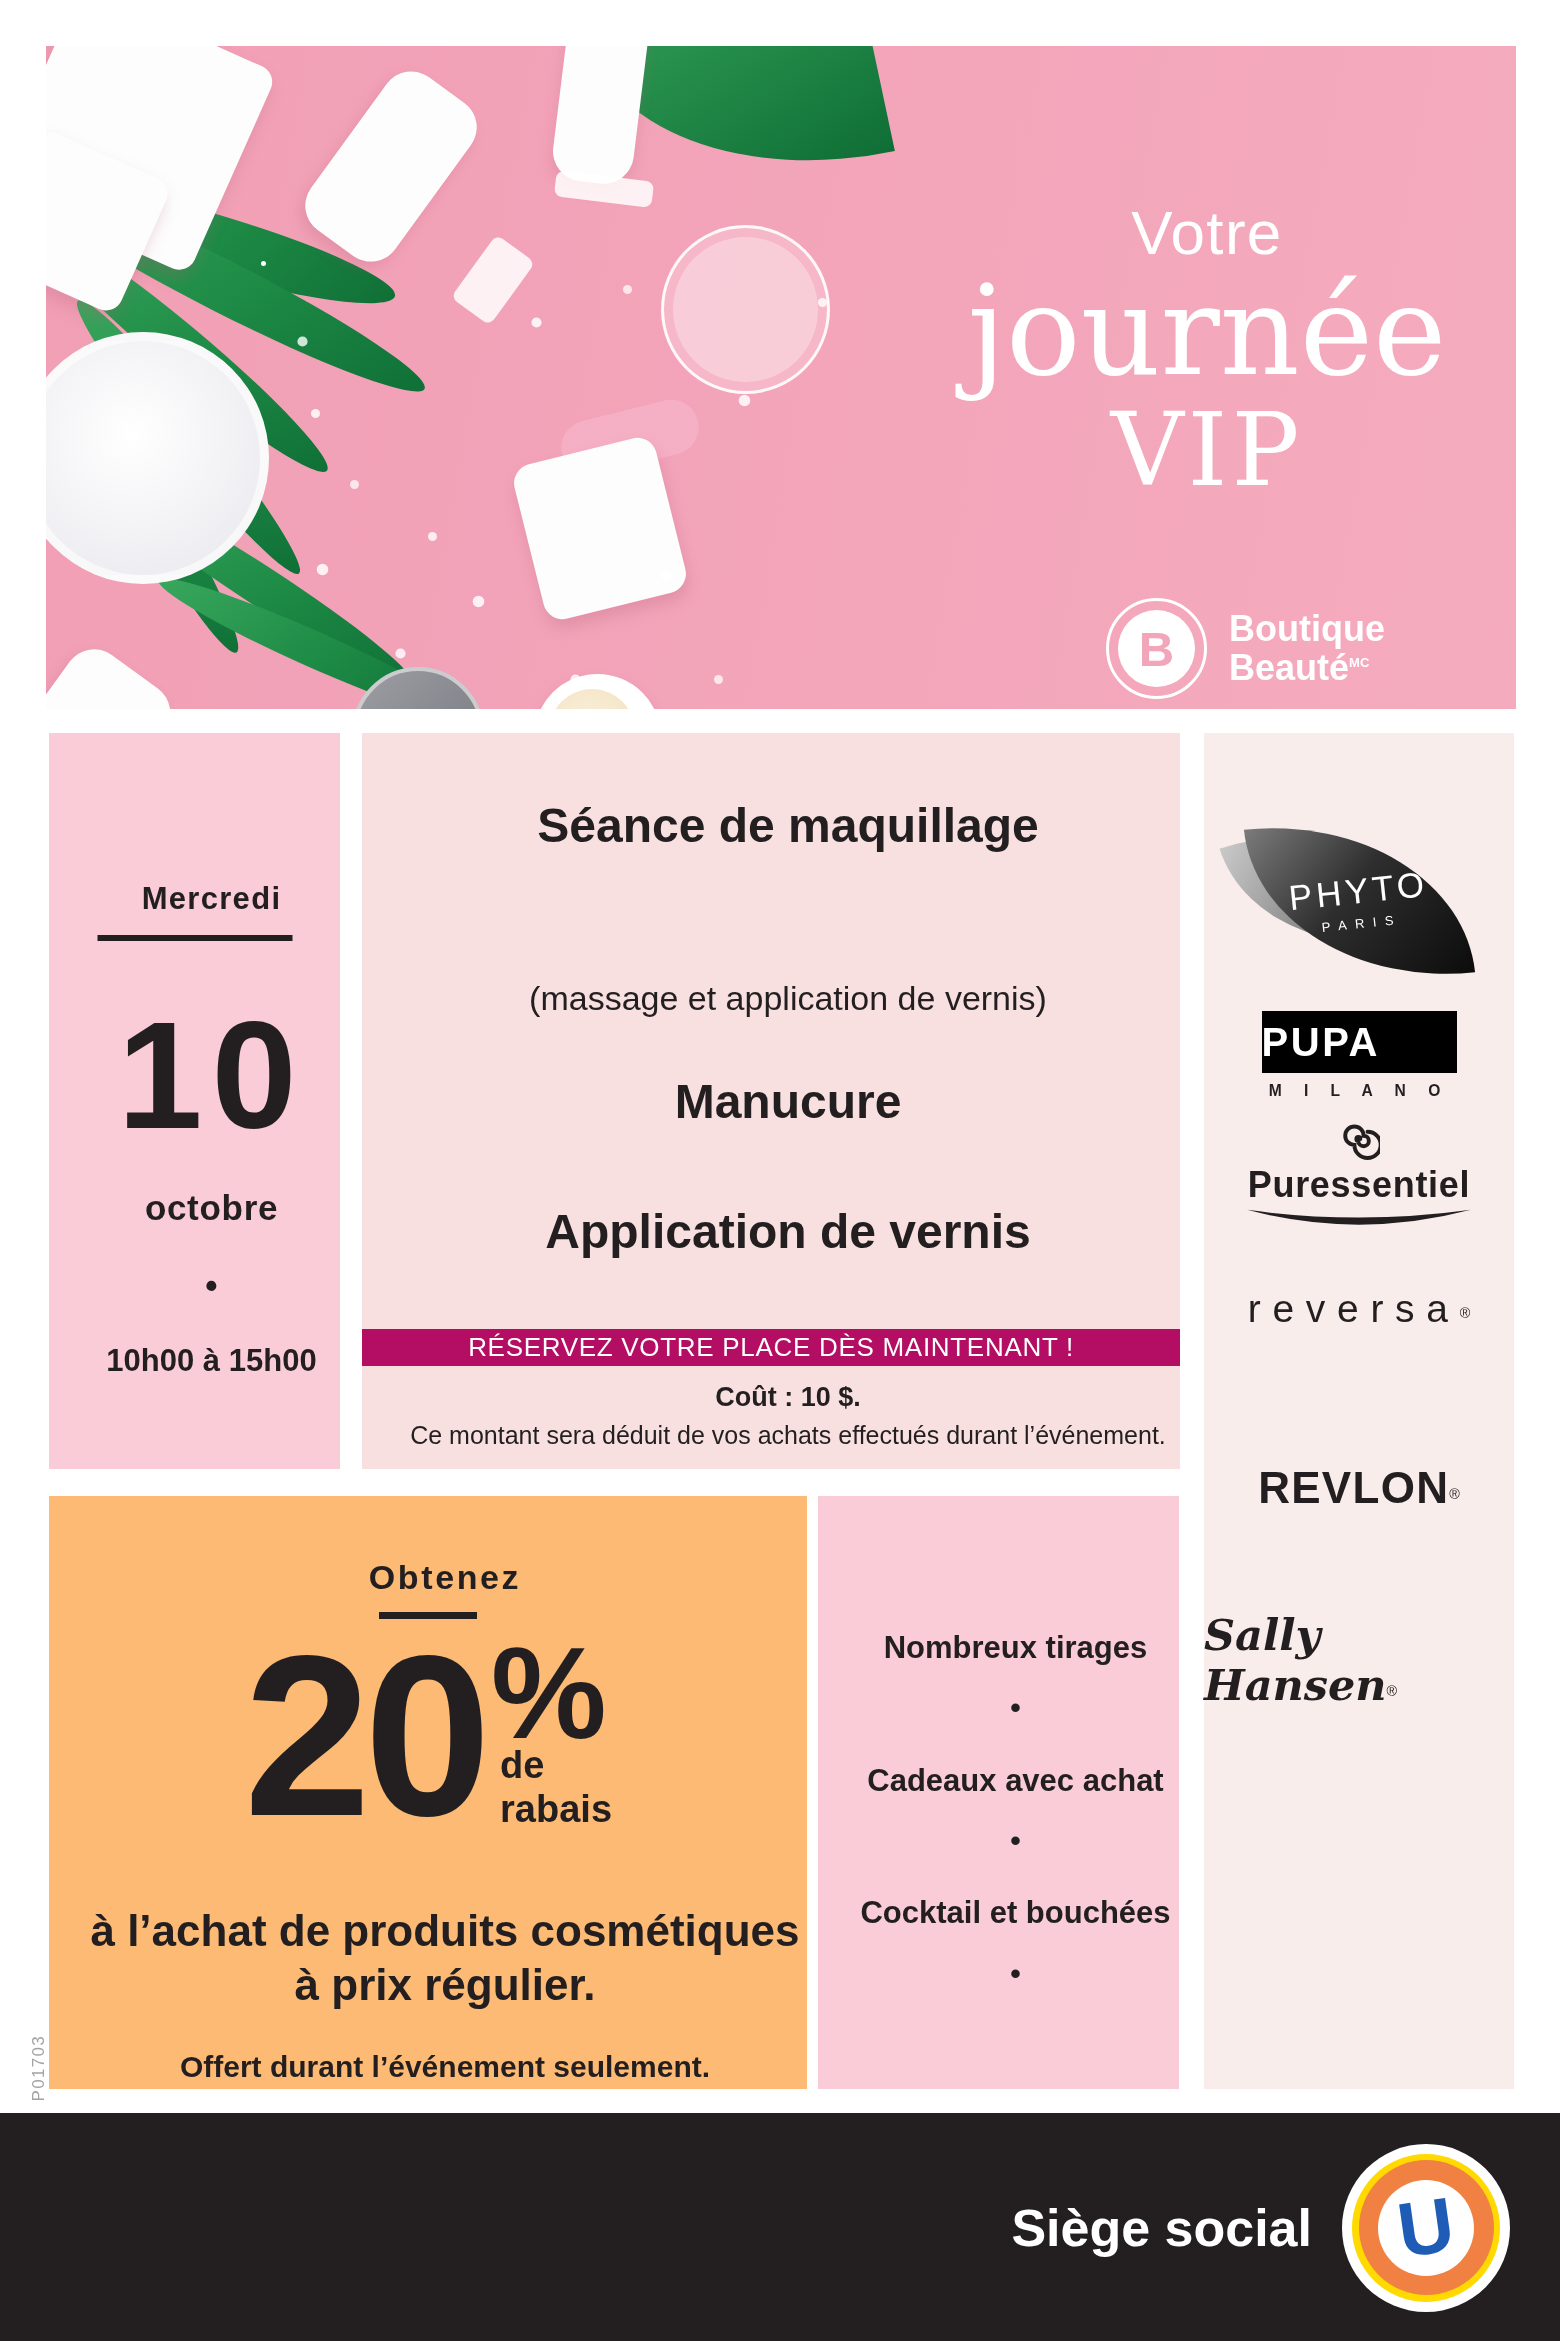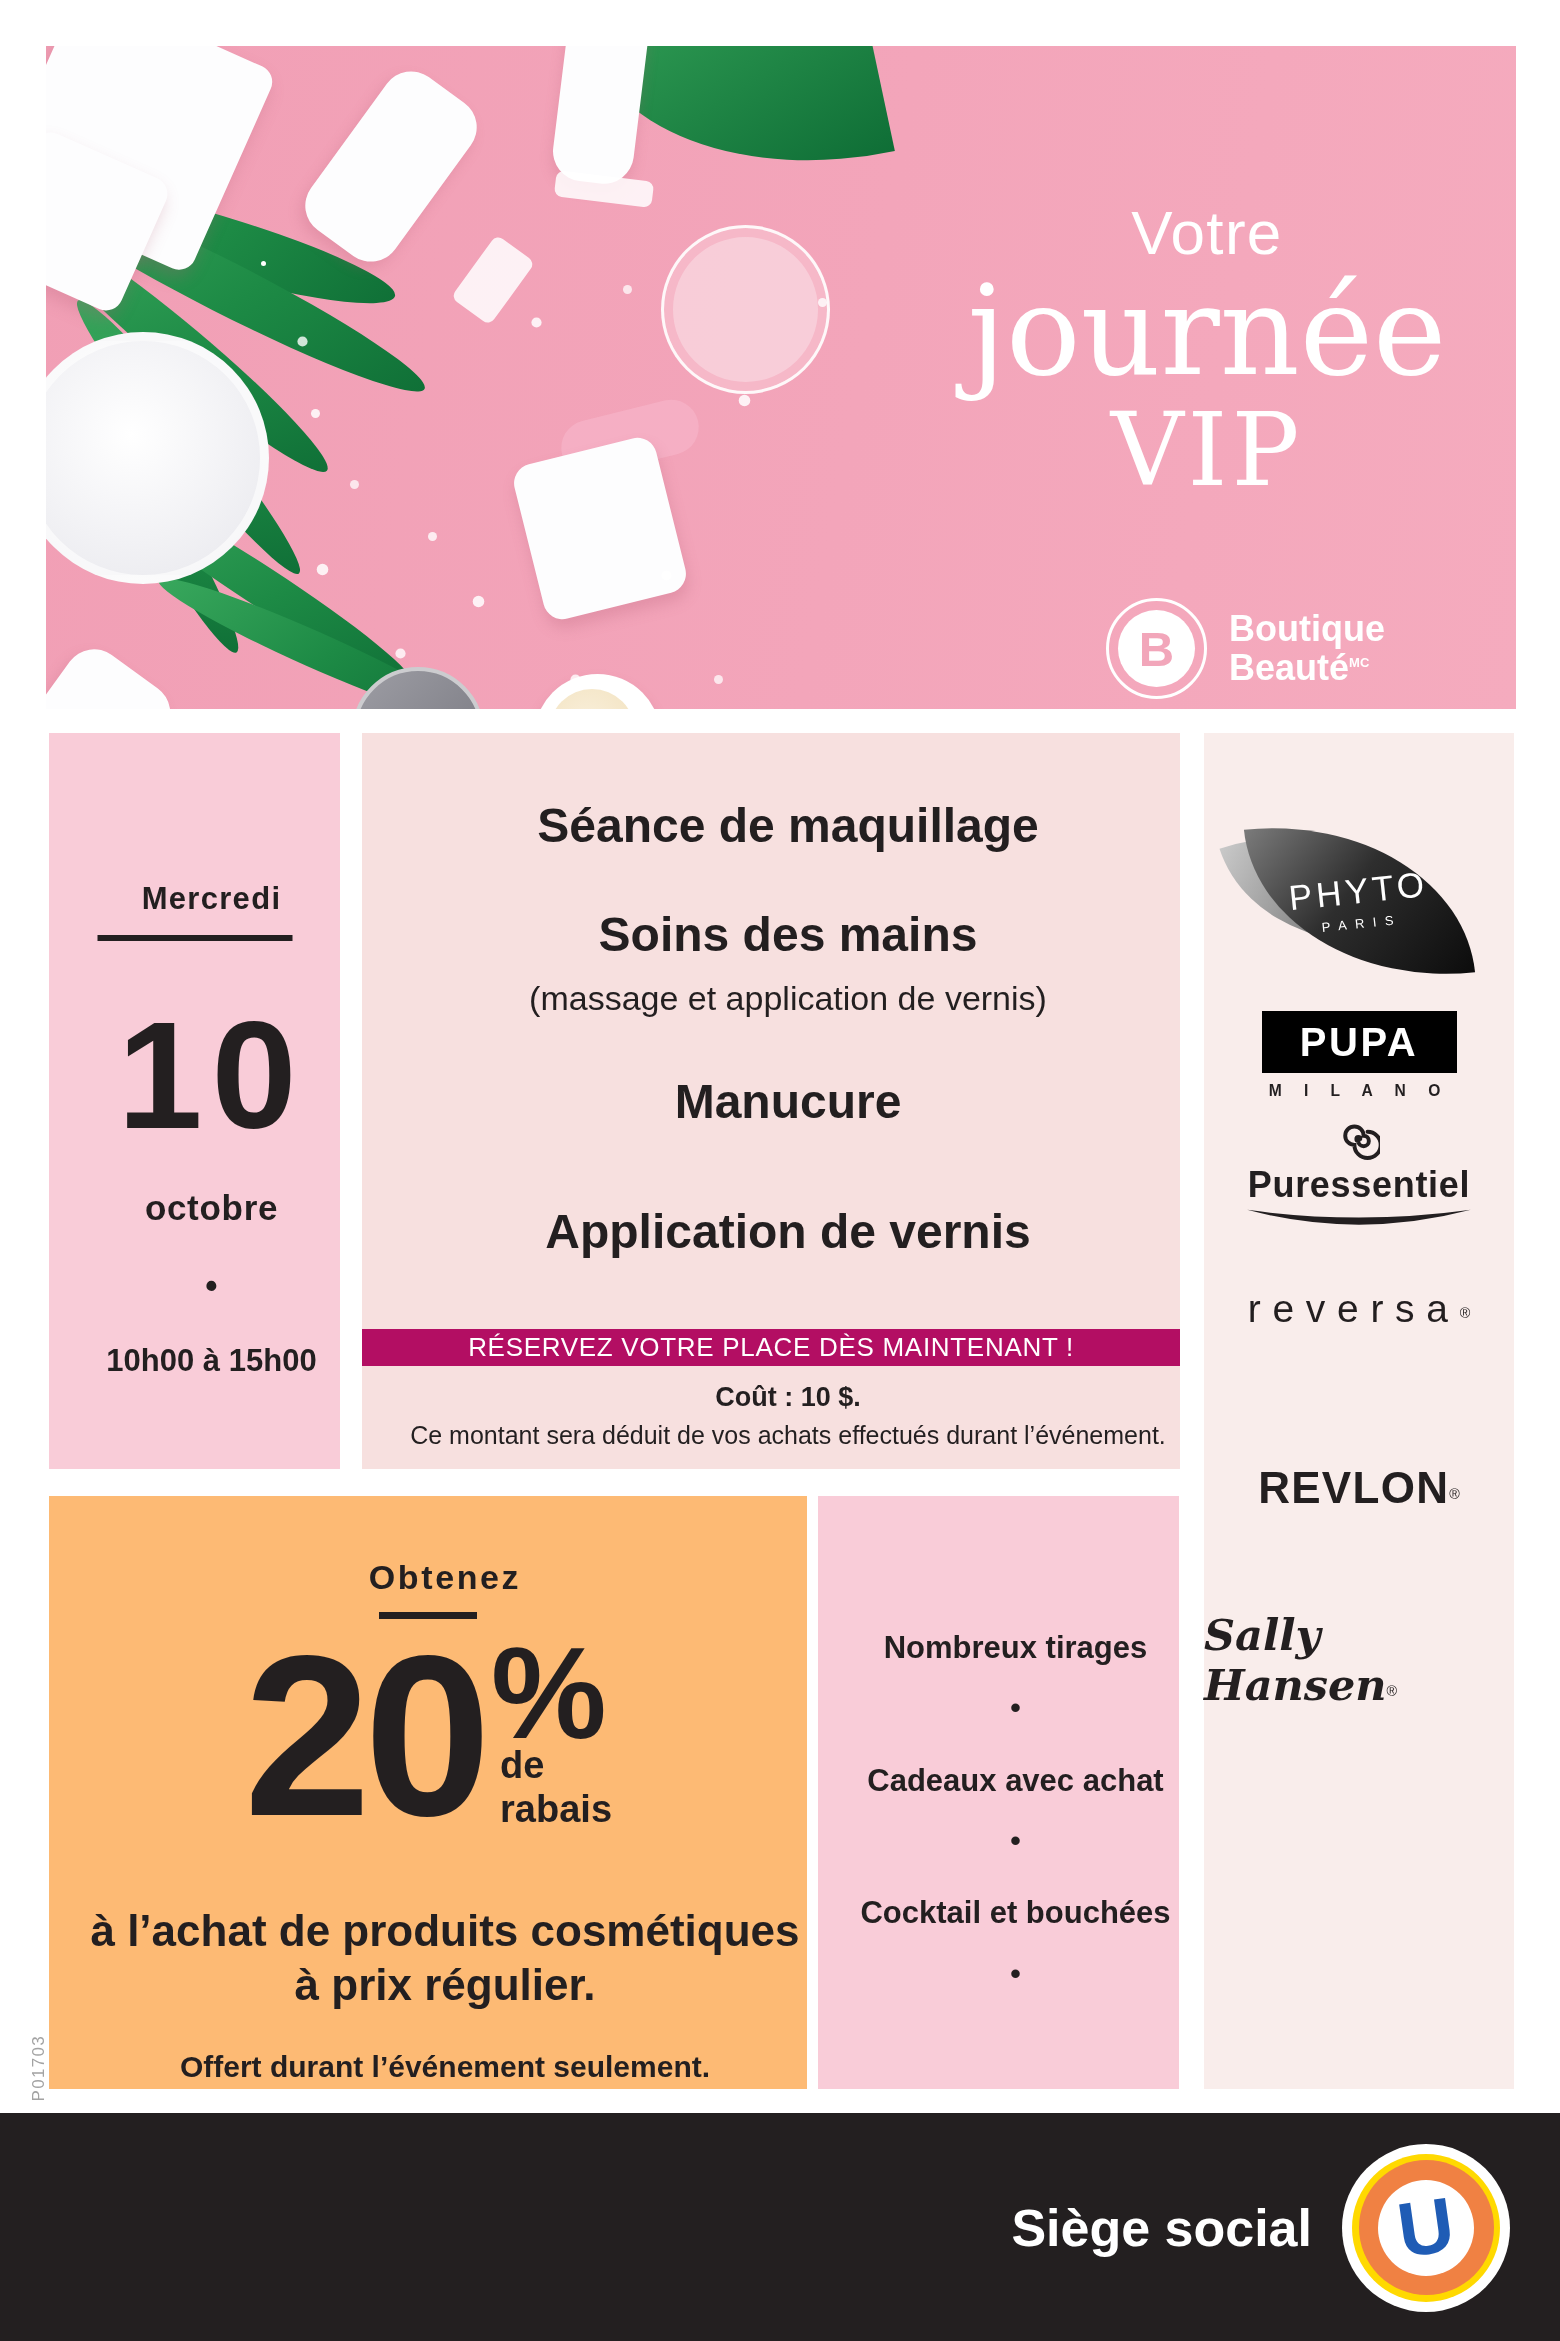--- a/index.html
+++ b/index.html
@@ -76,21 +76,21 @@
   .phytoWrap{top:60px;height:215px;justify-content:center;}
   .phytoLeafBack{position:absolute;width:195px;height:150px;border-radius:0 100% 0 100%;
       background:linear-gradient(135deg,#c9c9c9 0%,#8a8a8a 45%,#3a3a3a 100%);
       transform:rotate(-18deg) translate(-19.5px,-18px);}
   .phytoLeaf{position:relative;width:215px;height:166px;border-radius:0 100% 0 100%;
       background:linear-gradient(135deg,#7b7b7b 0%,#2e2e2e 45%,#0c0c0c 100%);
       display:flex;flex-direction:column;align-items:center;justify-content:center;transform:rotate(-6deg);}
   .phytoName{color:#fff;font-size:35px;letter-spacing:3.9px;}
   .phytoSub{color:#fff;font-size:13px;letter-spacing:8.5px;margin-top:5.2px;}
   .pupaWrap{top:278px;}
-  .pupaBox{width:195px;height:62px;background:#000;display:flex;align-items:center;justify-content:center;}
+  .pupaBox{width:195px;height:62px;background:#000;display:flex;align-items:center;justify-content:flex-start;}
   .pupaName{color:#fff;font-size:40px;font-weight:bold;letter-spacing:2.6px;}
   .pupaSub{font-size:15.6px;letter-spacing:9px;margin-top:9px;font-weight:bold;}
   .pureWrap{top:385px;}
   .pureName{font-size:36px;font-weight:bold;letter-spacing:0.7px;margin-top:3.9px;}
   .revWrap{top:554px;}
   .reversaName{font-size:39px;letter-spacing:11.7px;}
   .revlonWrap{top:730px;}
   .revlonName{font-size:44px;font-weight:bold;letter-spacing:1.3px;transform:scaleY(.92);}
   .sallyWrap{top:877px;}
   .sallyName{font-family:"DejaVu Serif",serif;font-style:italic;font-weight:bold;font-size:43px;}
@@ -182,21 +182,20 @@
   <div class="abs line weekday">Mercredi</div>
   <div class="abs dateRule"></div>
   <div class="abs line day">10</div>
   <div class="abs line month">octobre</div>
   <div class="abs line dDot">•</div>
   <div class="abs line hours">10h00 à 15h00</div>
 </div>
 
 <div class="abs pServ">
   <div class="abs line svc s1">Séance de maquillage</div>
-  <div class="abs line svc s2">Soins des mains</div>
   <div class="abs line s2n">(massage et application de vernis)</div>
   <div class="abs line svc s3">Manucure</div>
   <div class="abs line svc s4">Application de vernis</div>
   <div class="abs banner">
     <span class="bannerTxt">RÉSERVEZ VOTRE PLACE DÈS MAINTENANT !</span>
   </div>
   <div class="abs line cost">Coût : 10 $.</div>
   <div class="abs line costNote">Ce montant sera déduit de vos achats effectués durant l’événement.</div>
 </div>
 

